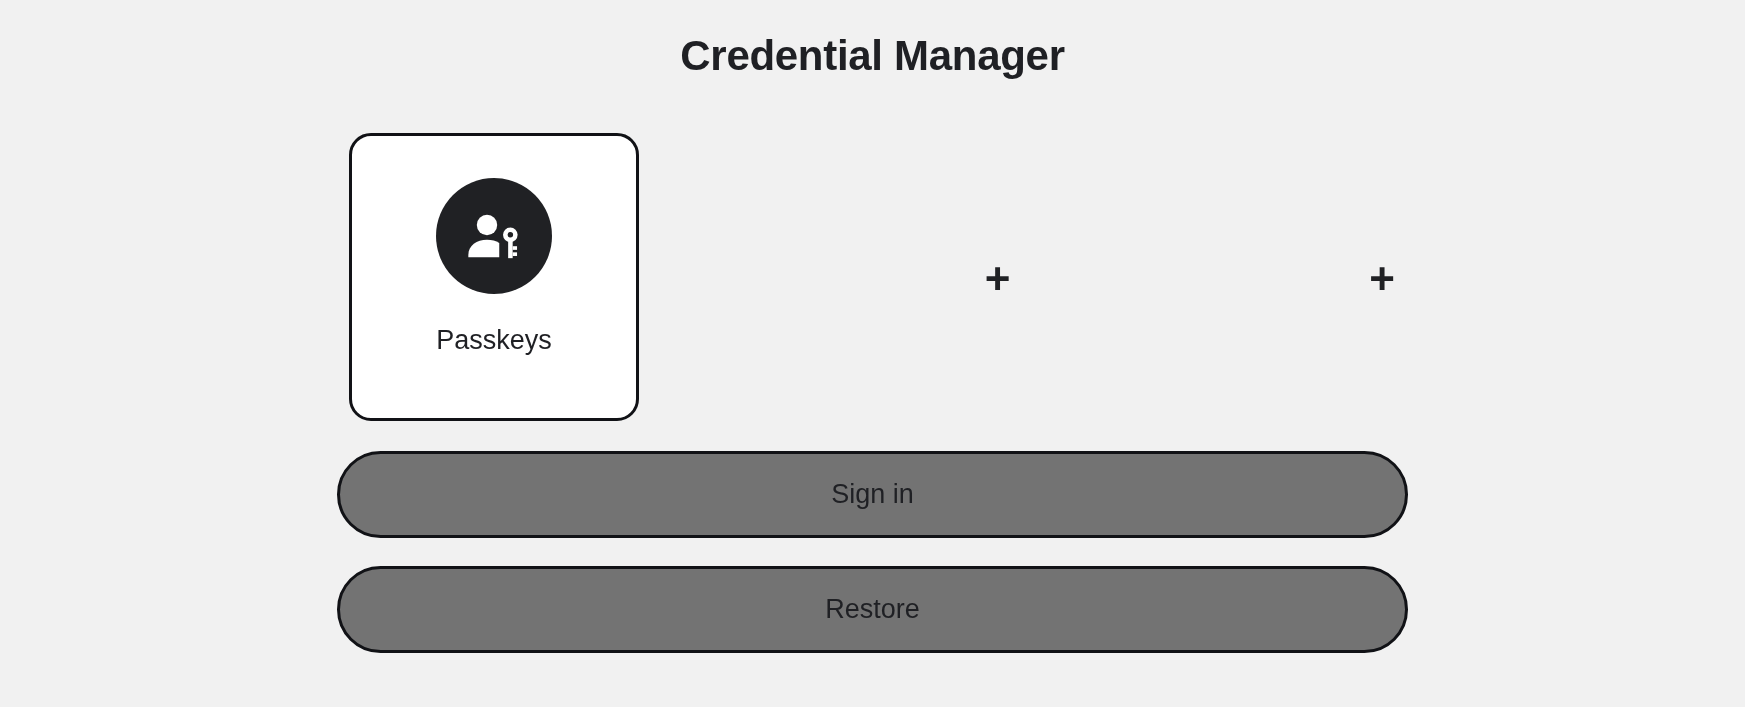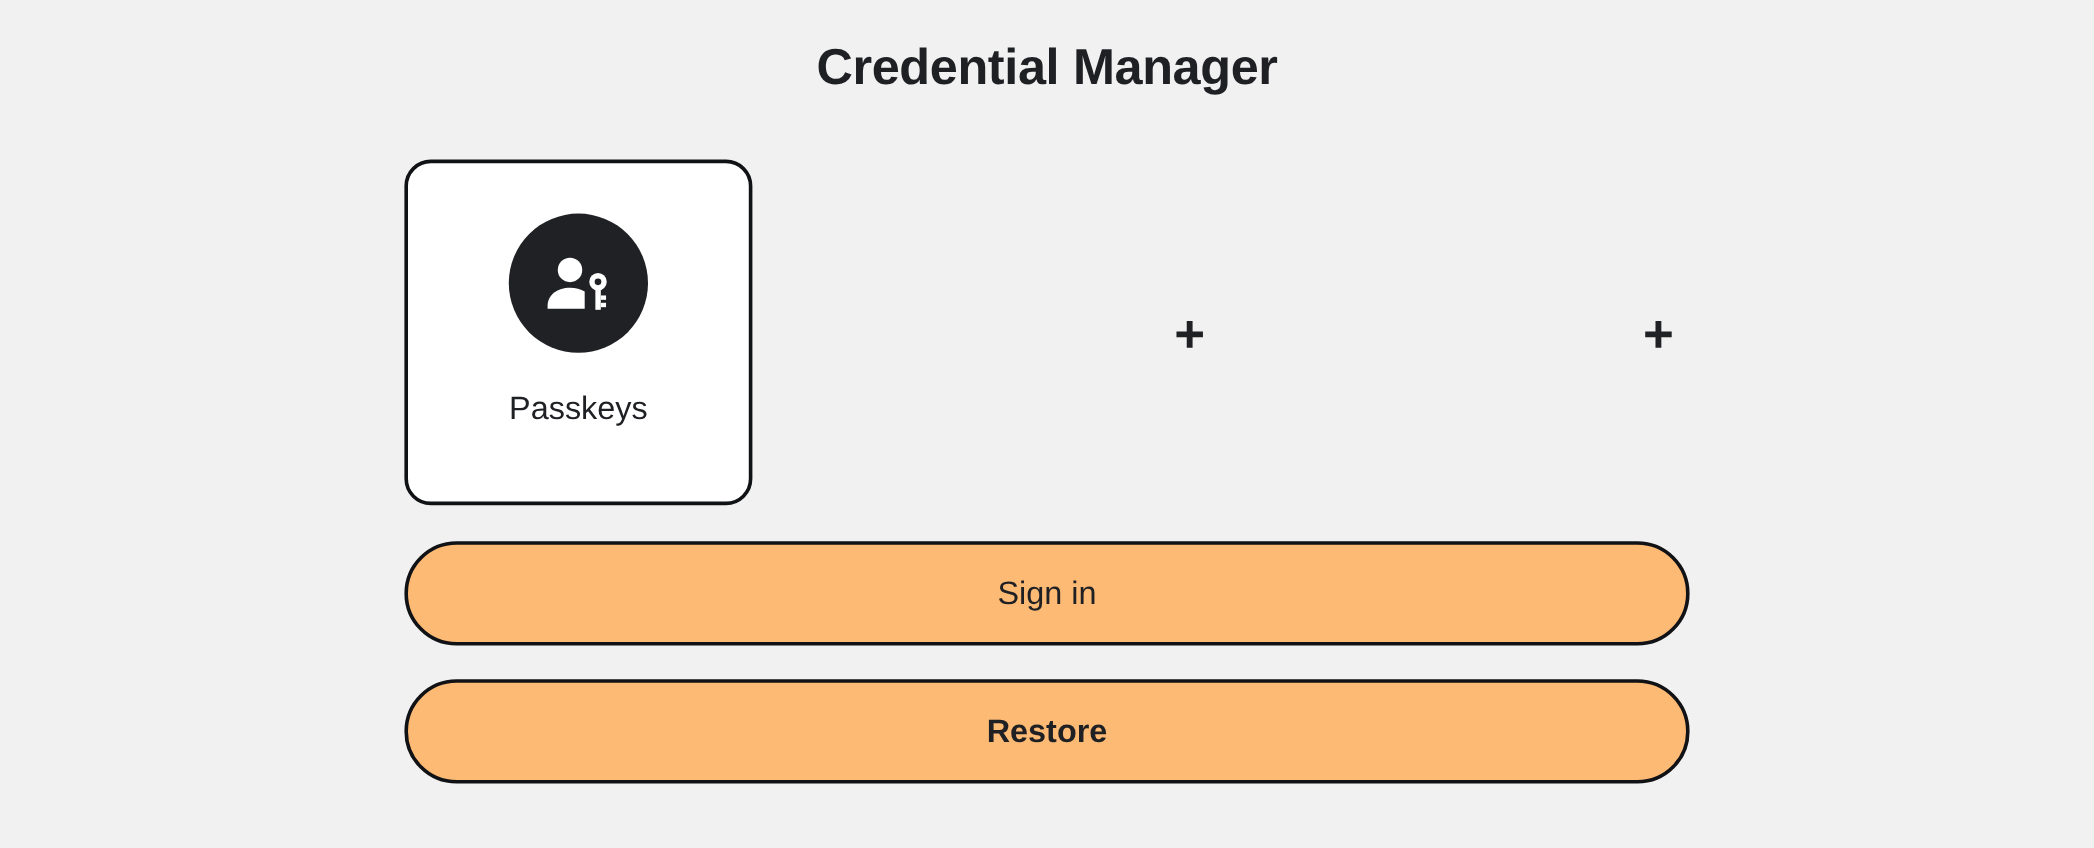--- a/index.html
+++ b/index.html
@@ -55,20 +55,21 @@
     height: 288px;
     box-sizing: border-box;
     background: #ffffff;
     border: 3px solid #111216;
     border-radius: 22px;
     display: flex;
     flex-direction: column;
     align-items: center;
     justify-content: flex-start;
     padding-top: 42px;
+    margin-left: 12px;
   }
 
   .card-icon-circle {
     width: 116px;
     height: 116px;
     border-radius: 50%;
     background: #202124;
     display: flex;
     align-items: center;
     justify-content: center;
@@ -101,36 +102,36 @@
     margin-top: 4px;
   }
 
   
   .pill-button {
     position: absolute;
     left: 337px;
     width: 1071px;
     height: 87px;
     box-sizing: border-box;
-    background: #fdba74;
+    background: #737373;
     border: 3px solid #111216;
     border-radius: 999px;
     display: flex;
     align-items: center;
     justify-content: center;
     font-size: 27px;
     color: #1f2024;
     cursor: pointer;
     user-select: none;
     font-family: "Liberation Sans", sans-serif;
     padding: 0;
   }
 
   #signin-button { top: 451px; }
-  #restore-button { top: 566px; font-weight: bold; }
+  #restore-button { top: 566px; }
 </style>
 </head>
 <body>
 
 <div class="page">
 
   <div class="title">Credential Manager</div>
 
   <div class="cards-row">
 

